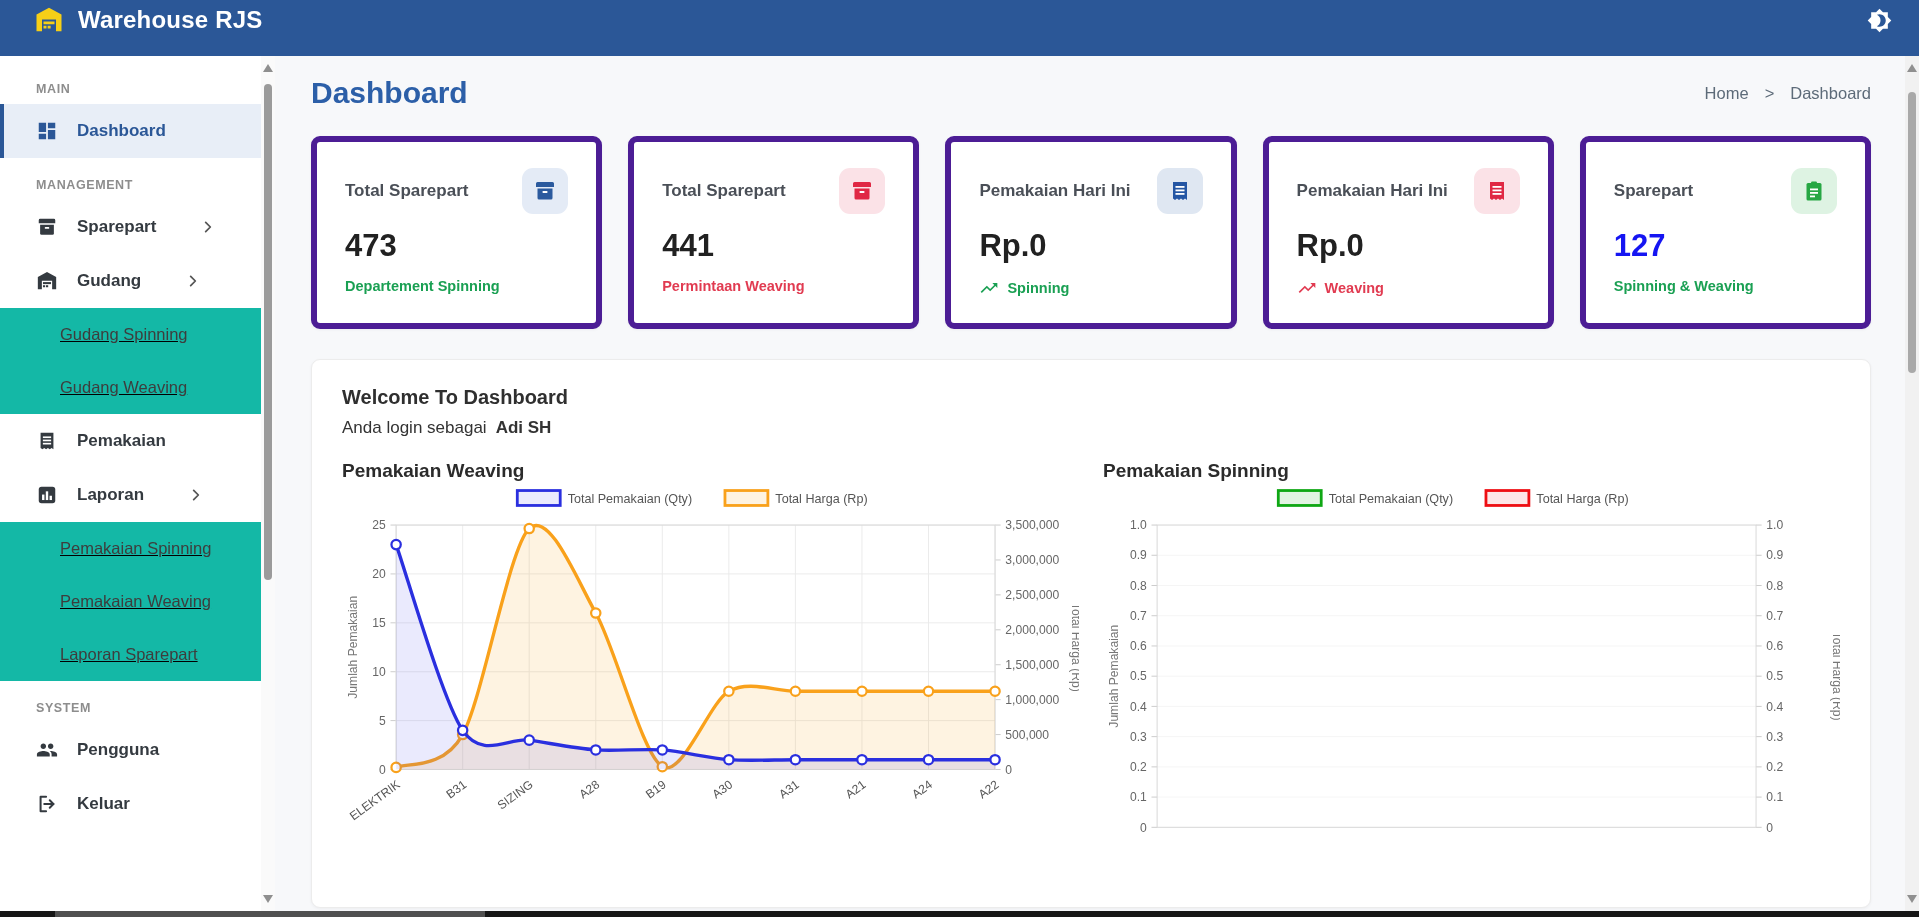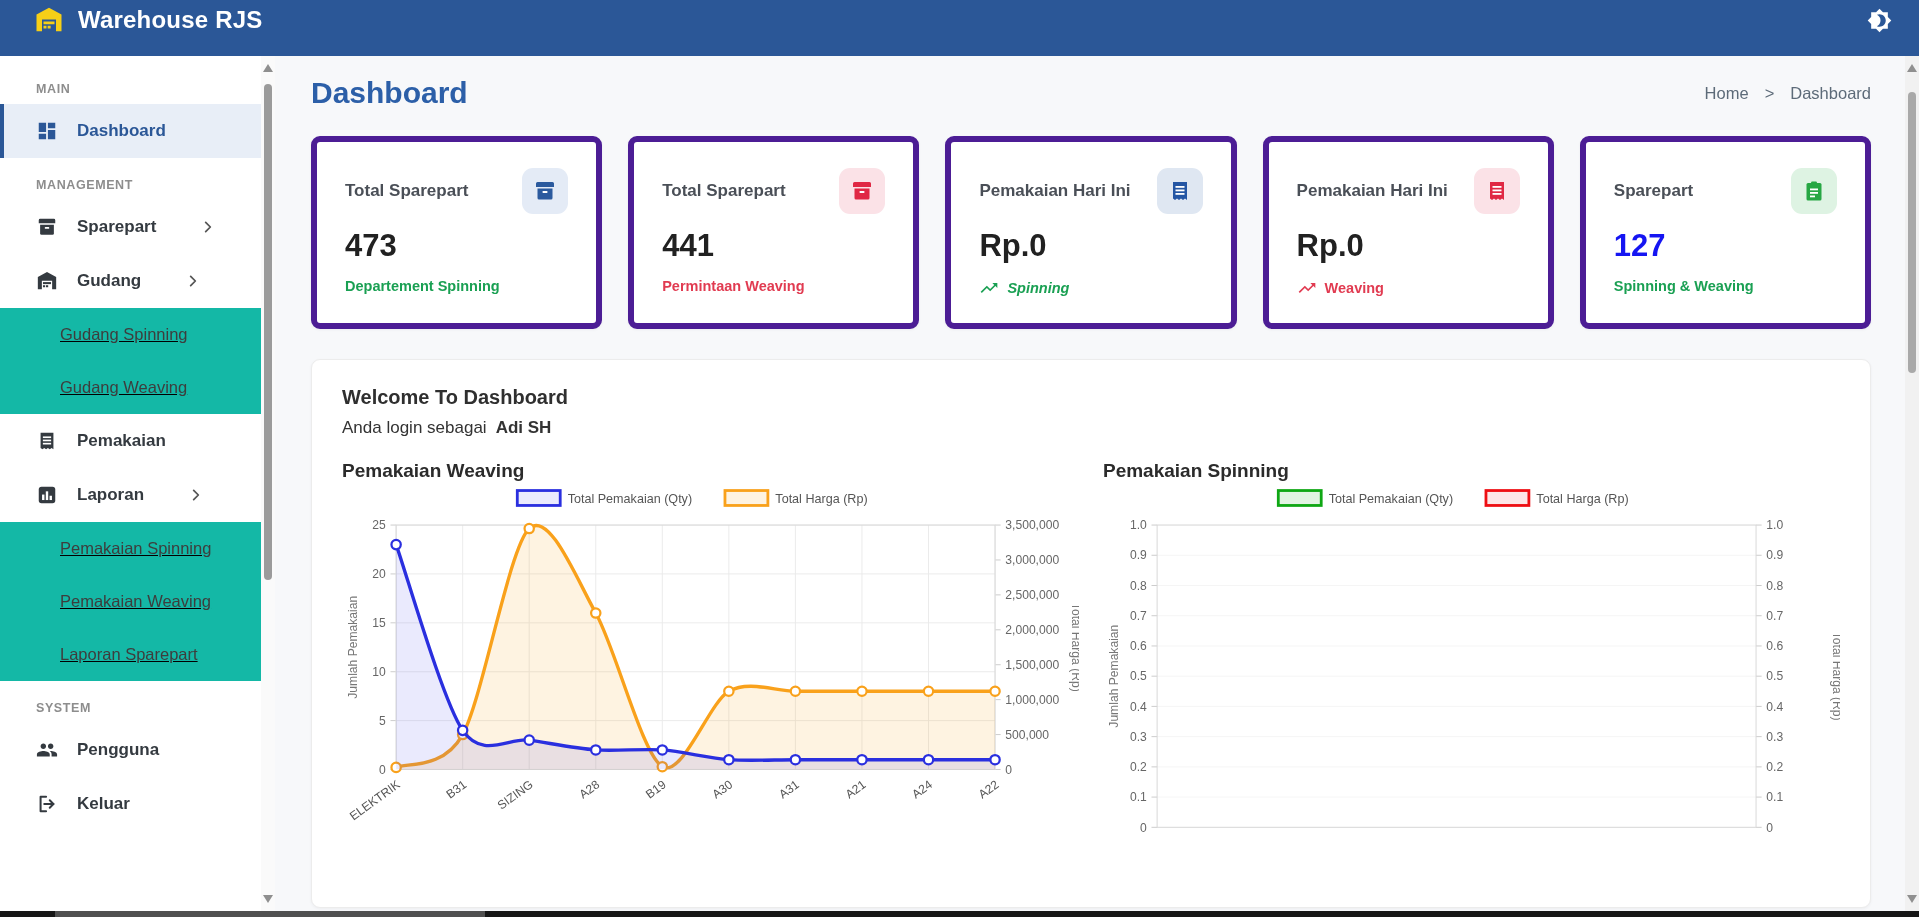--- a/index.html
+++ b/index.html
@@ -255,21 +255,21 @@
           <span class="icon-badge" style="background: rgb(223, 231, 242); color: rgb(36, 86, 164);">
             <svg width="24" height="24" viewBox="0 0 24 24" fill="currentColor">
                 <path d="M5 3 h14 v18 l-2-1.4 -2 1.4 -2-1.4 -2 1.4 -2-1.4 -2 1.4 -2-1.4 V3 Z"></path>
                 <rect x="7.5" y="7" width="9" height="1.8" fill="#ffffff"></rect>
                 <rect x="7.5" y="10.5" width="9" height="1.8" fill="#ffffff"></rect>
                 <rect x="7.5" y="14" width="9" height="1.8" fill="#ffffff"></rect>
               </svg>
           </span>
         </div>
         <div class="card-value">Rp.0</div>
-        <div class="card-footer" style="color: rgb(26, 160, 83); font-style: italic;">
+        <div class="card-footer" style="color: rgb(26, 160, 83);">
           <span>
             <svg width="20" height="20" viewBox="0 0 24 24" fill="currentColor">
                 <path d="M16 6l2.29 2.29-4.88 4.88-4-4L2 16.59 3.41 18l6-6 4 4 6.3-6.29L22 12V6z"></path>
               </svg>
           </span>
           <span>Spinning</span>
         </div>
       </div>
 
       <div class="card">

